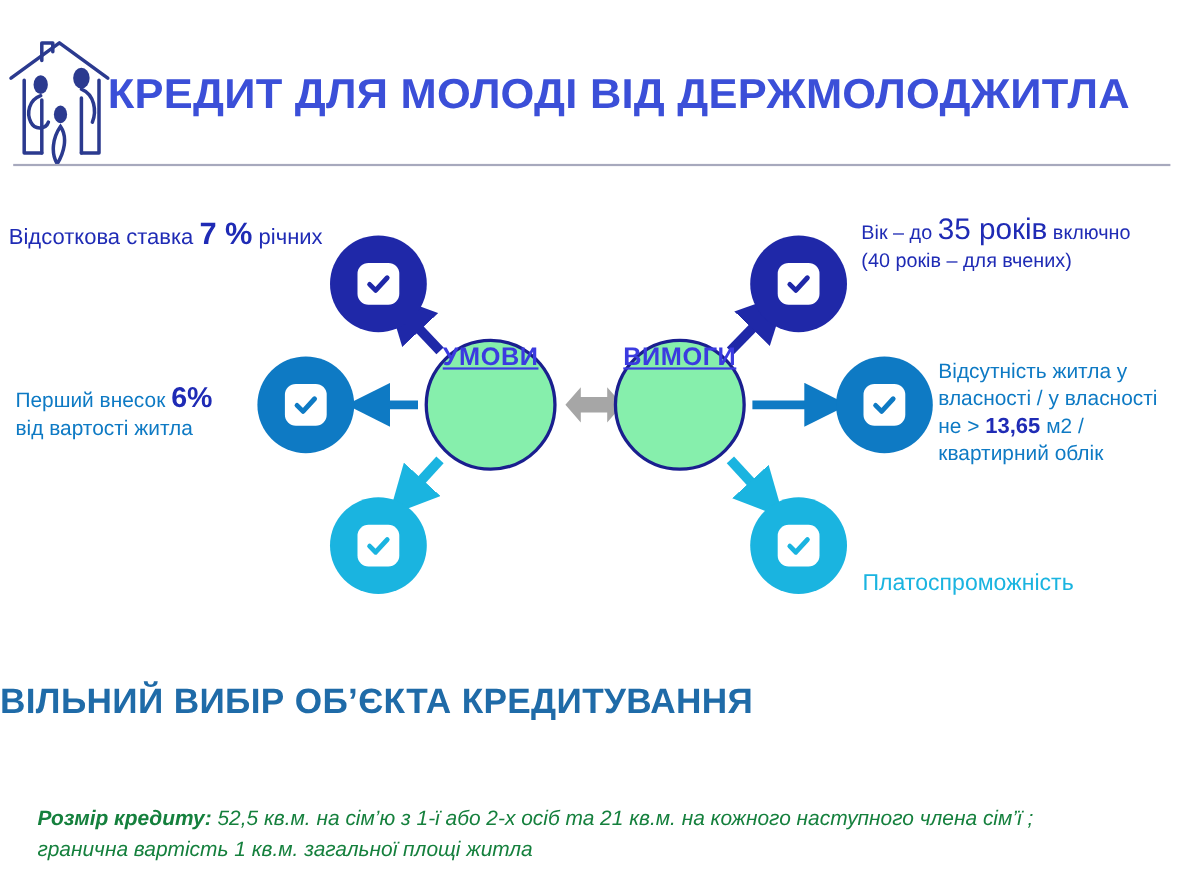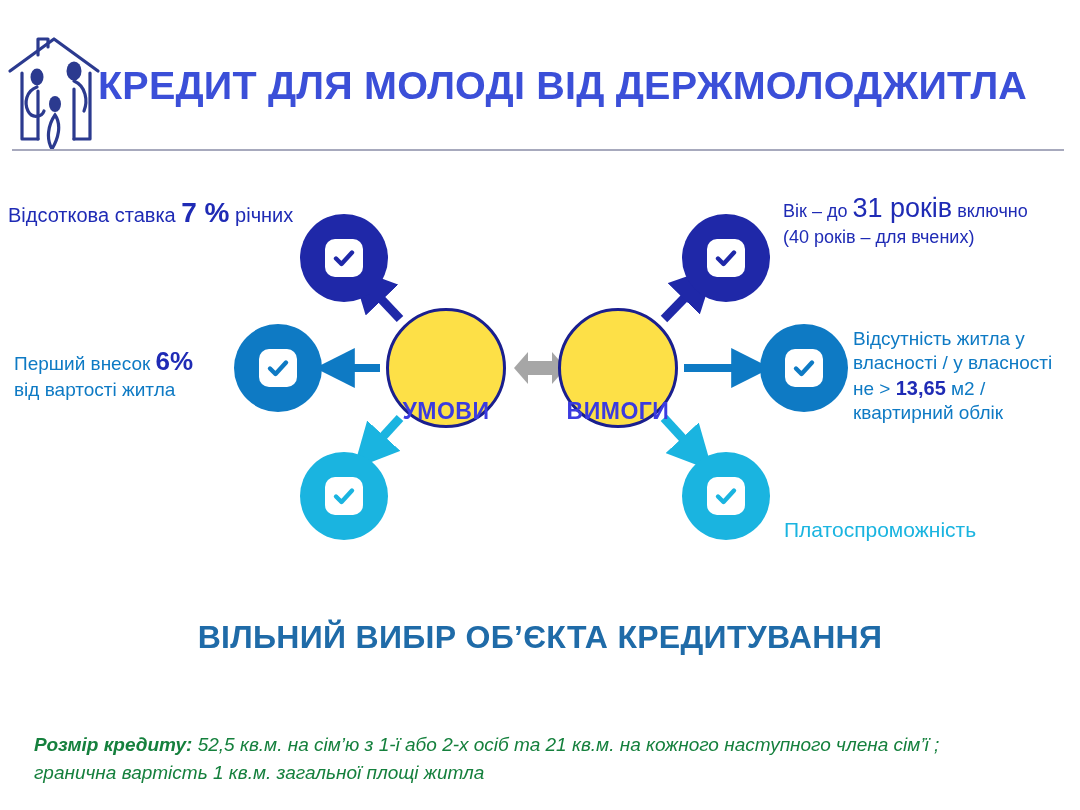--- a/index.html
+++ b/index.html
@@ -84,29 +84,30 @@
     width: 1080px;
     height: 410px;
   }
 
   .hub {
     position: absolute;
     width: 120px;
     height: 120px;
     border-radius: 50%;
     border: 3px solid #1a1f8f;
-    background: #fde047;
+    background: #86efac;
     display: flex;
-    align-items: flex-end;
+    align-items: flex-start;
     justify-content: center;
     font-size: 23px;
     font-weight: bold;
     color: #3b3be0;
     letter-spacing: 0.5px;
     box-sizing: border-box;
+    text-decoration: underline;
   }
   #hub-umovy  { left: 386px; top: 139px; }
   #hub-vymogy { left: 558px; top: 139px; }
 
   .node {
     position: absolute;
     width: 88px;
     height: 88px;
     border-radius: 50%;
     display: flex;
@@ -138,21 +139,20 @@
     height: 410px;
     pointer-events: none;
   }
 
   
   #headline {
     position: absolute;
     left: 0;
     top: 600px;
     width: 1080px;
-    text-align: center;
     font-size: 32px;
     font-weight: bold;
     color: #1f6ba8;
     letter-spacing: 0.3px;
   }
 
   
   #footer {
     position: absolute;
     left: 34px;
@@ -203,21 +203,21 @@
     <span>Відсоткова ставка </span><span class="big">7 %</span><span> річних</span>
   </div>
 
   <div class="txt t-first">
     <span>Перший внесок </span><span class="big">6%</span><br>
     <span>від вартості житла</span>
   </div>
 
 
   <div class="txt t-age">
-    <span>Вік – до </span><span class="big">31 років</span><span> включно</span><br>
+    <span>Вік – до </span><span class="big">35 років</span><span> включно</span><br>
     <span class="l2">(40 років – для вчених)</span>
   </div>
 
   <div class="txt t-own">
     <span>Відсутність житла у</span><br>
     <span>власності / у власності</span><br>
     <span>не &gt; </span><span class="big">13,65</span><span> м2 /</span><br>
     <span>квартирний облік</span>
   </div>
 

